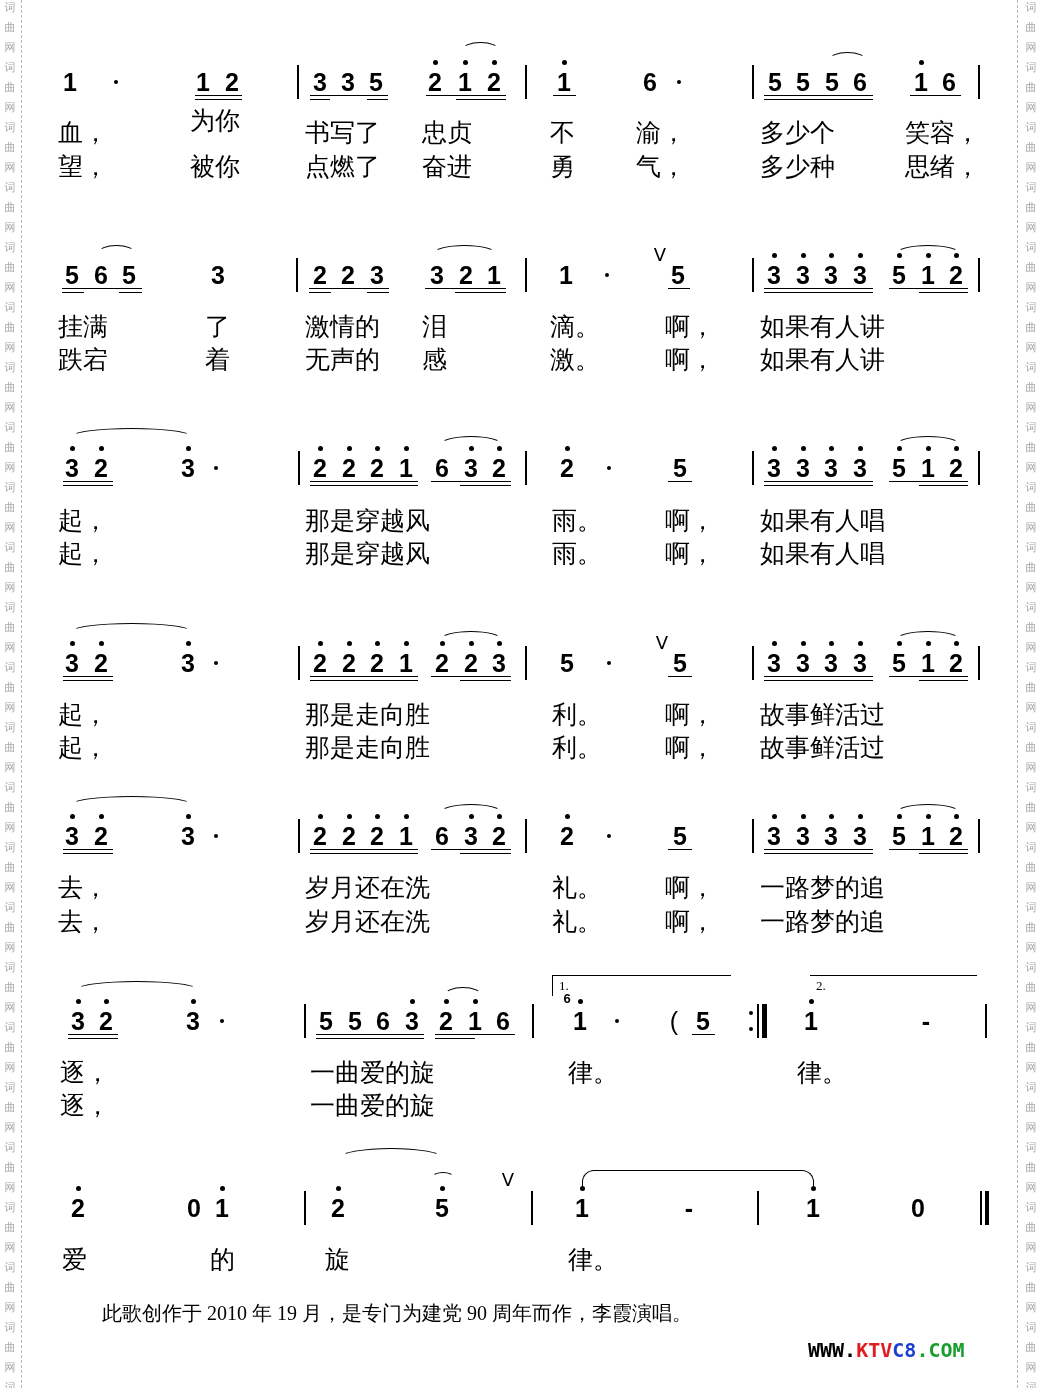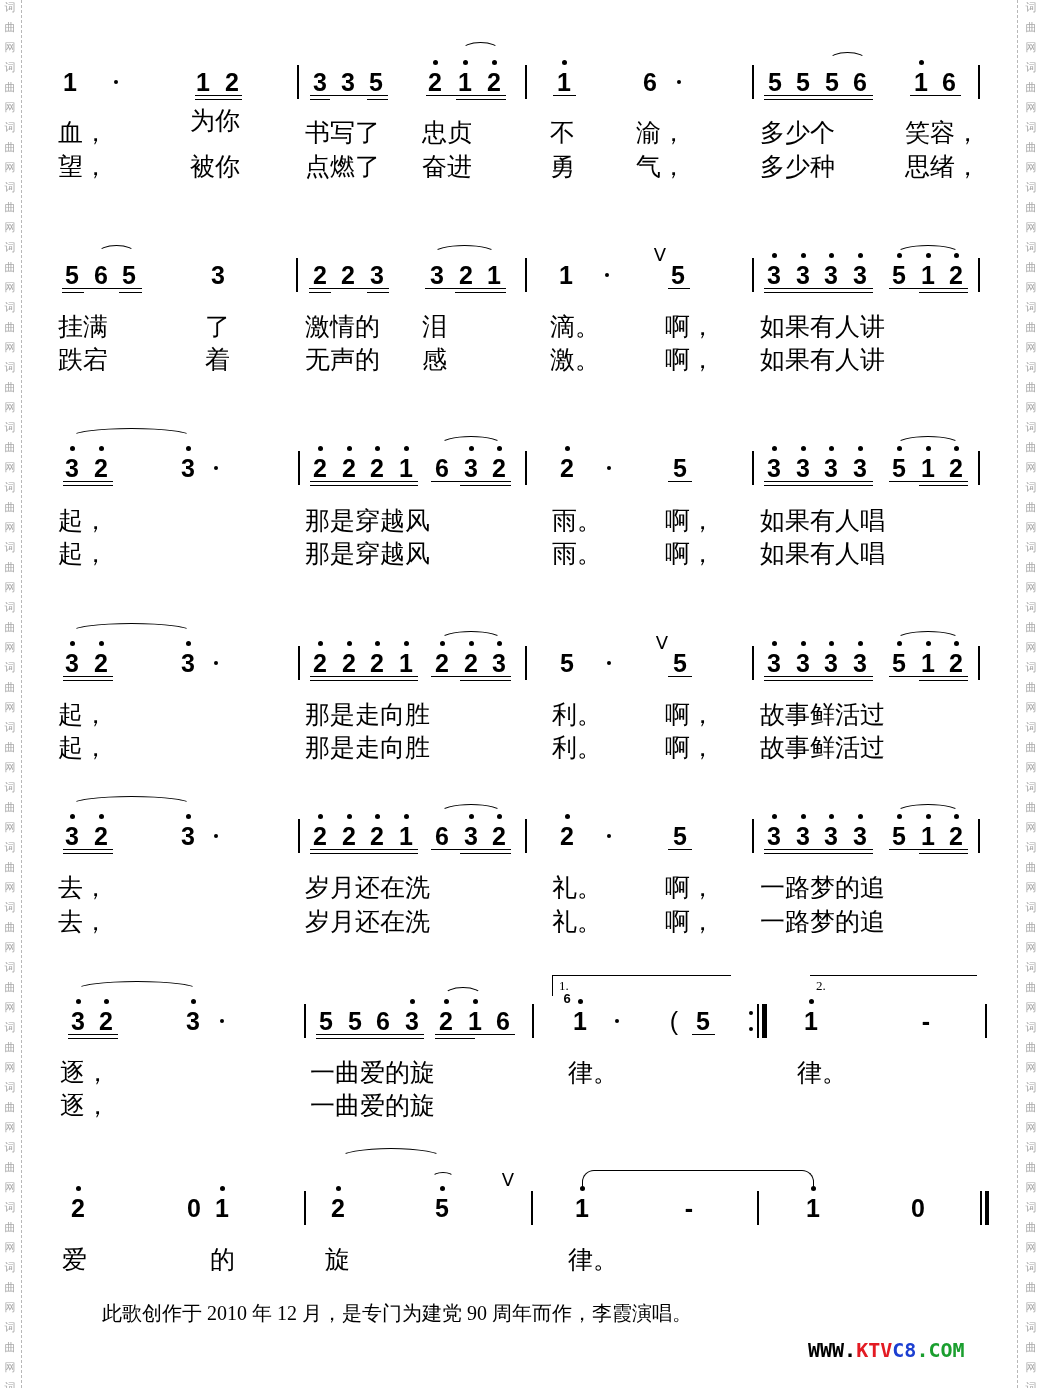--- a/index.html
+++ b/index.html
@@ -586,16 +586,16 @@
     <div class="n" style="left: 918px; top: 1208px;">0</div>
     <div class="slur2" style="left: 582px; top: 1170px; width: 230px; height: 16px;"></div>
     <div class="bar" style="left: 980px; top: 1191px; height: 34px; width: 2px;"></div>
     <div class="bar" style="left: 985px; top: 1191px; height: 34px; width: 4px;"></div>
     <div class="ly" style="left: 62px; top: 1260px;">爱</div>
     <div class="ly" style="left: 210px; top: 1260px;">的</div>
     <div class="ly" style="left: 325px; top: 1260px;">旋</div>
     <div class="ly" style="left: 568px; top: 1260px;">律。</div>
   </div>
 
-<div class="note-text">此歌创作于 2010 年 12 月，是专门为建党 90 周年而作，李霞演唱。</div>
+<div class="note-text">此歌创作于 2010 年 19 月，是专门为建党 90 周年而作，李霞演唱。</div>
 <div class="logo">
   <span style="color:#000">WWW.</span><span style="color:#e31b23">KTV</span><span style="color:#1c3fd1">C8</span><span style="color:#1a9e2e">.COM</span>
 </div>
 
 </body></html>

